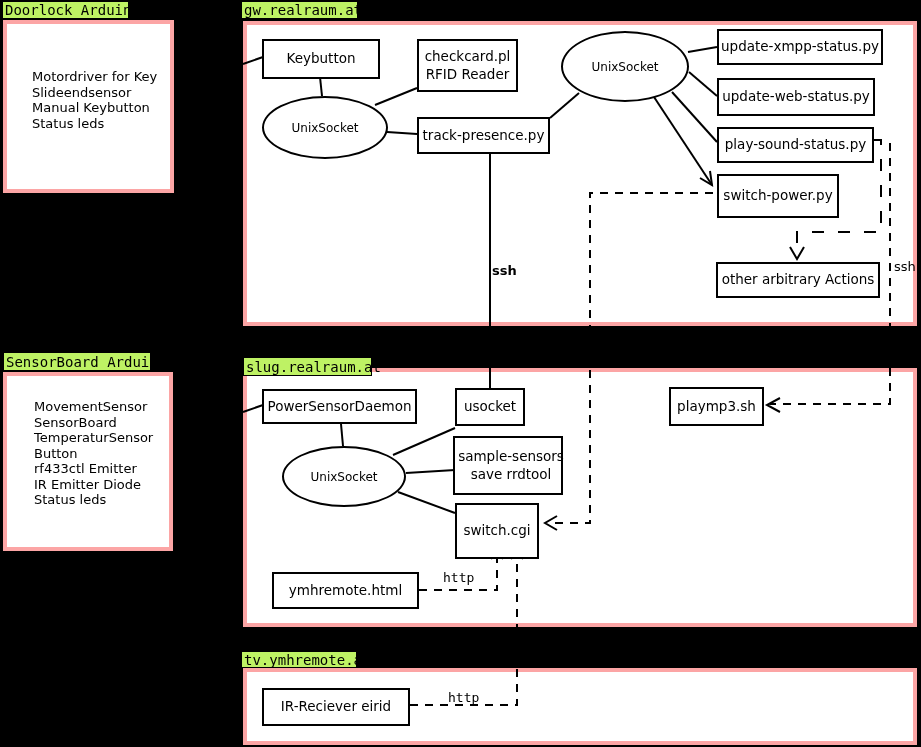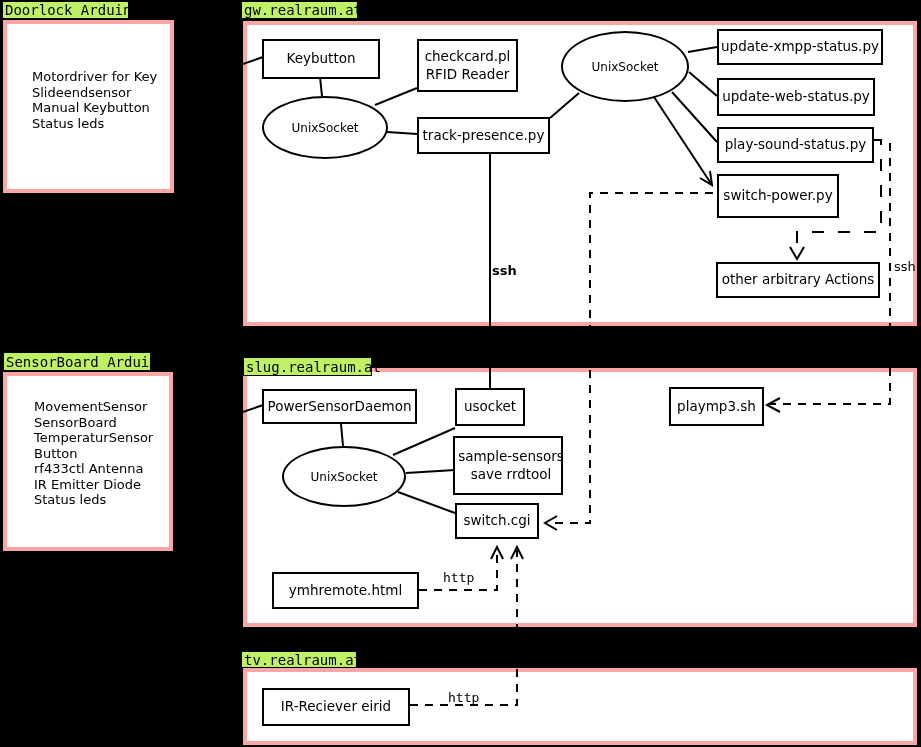--- a/index.html
+++ b/index.html
@@ -49,32 +49,32 @@
   <div class="list-line">Manual Keybutton</div>
   <div class="list-line">Status leds</div>
 </div>
 
 <div class="cluster-label" style="left:3px;top:352px;width:148px;height:19px;">SensorBoard Arduino</div>
 <div class="cluster-box listbox" style="left:3px;top:372px;width:170px;height:179px;padding:23px 0 0 27px;">
   <div class="list-line">MovementSensor</div>
   <div class="list-line">SensorBoard</div>
   <div class="list-line">TemperaturSensor</div>
   <div class="list-line">Button</div>
-  <div class="list-line">rf433ctl Antenna</div>
+  <div class="list-line">rf433ctl Emitter</div>
   <div class="list-line">IR Emitter Diode</div>
   <div class="list-line">Status leds</div>
 </div>
 
 <div class="cluster-label" style="left:241px;top:1px;width:117px;height:18px;">gw.realraum.at</div>
 <div class="cluster-box" style="left:243px;top:21px;width:674px;height:305px;"></div>
 
 <div class="cluster-label" style="left:243px;top:357px;width:129px;height:19px;">slug.realraum.at</div>
 <div class="cluster-box" style="left:243px;top:368px;width:674px;height:259px;"></div>
 
-<div class="cluster-label" style="left:241px;top:651px;width:116px;height:17px;">tv.realraum.at</div>
+<div class="cluster-label" style="left:241px;top:651px;width:116px;height:17px;">tv.ymhremote.at</div>
 <div class="cluster-box" style="left:243px;top:668px;width:674px;height:77px;"></div>
 
 <svg class="edges" width="921" height="747">
   <g stroke="#000" stroke-width="2" fill="none">
 
     <line x1="243" y1="64" x2="263" y2="57"></line>
     <line x1="320" y1="77" x2="322" y2="96"></line>
     <line x1="375" y1="105" x2="417" y2="88"></line>
     <line x1="387" y1="132" x2="417" y2="134"></line>
     <line x1="490" y1="154" x2="490" y2="388"></line>
@@ -147,21 +147,21 @@
 <div class="node" style="left:455px;top:388px;width:70px;height:38px;">
   <span>usocket</span>
 </div>
 <div class="ellipse" style="left:282px;top:446px;width:124px;height:61px;">
   <span>UnixSocket</span>
 </div>
 <div class="node" style="left:453px;top:436px;width:110px;height:59px;padding-left:6px;">
   <span>sample-sensors</span>
   <span>save rrdtool</span>
 </div>
-<div class="node" style="left:455px;top:503px;width:84px;height:36px;">
+<div class="node" style="left:455px;top:503px;width:84px;height:56px;">
   <span>switch.cgi</span>
 </div>
 <div class="node" style="left:272px;top:572px;width:147px;height:37px;">
   <span>ymhremote.html</span>
 </div>
 <div class="node" style="left:669px;top:387px;width:95px;height:39px;">
   <span>playmp3.sh</span>
 </div>
 
 <div class="node" style="left:262px;top:688px;width:148px;height:38px;">

